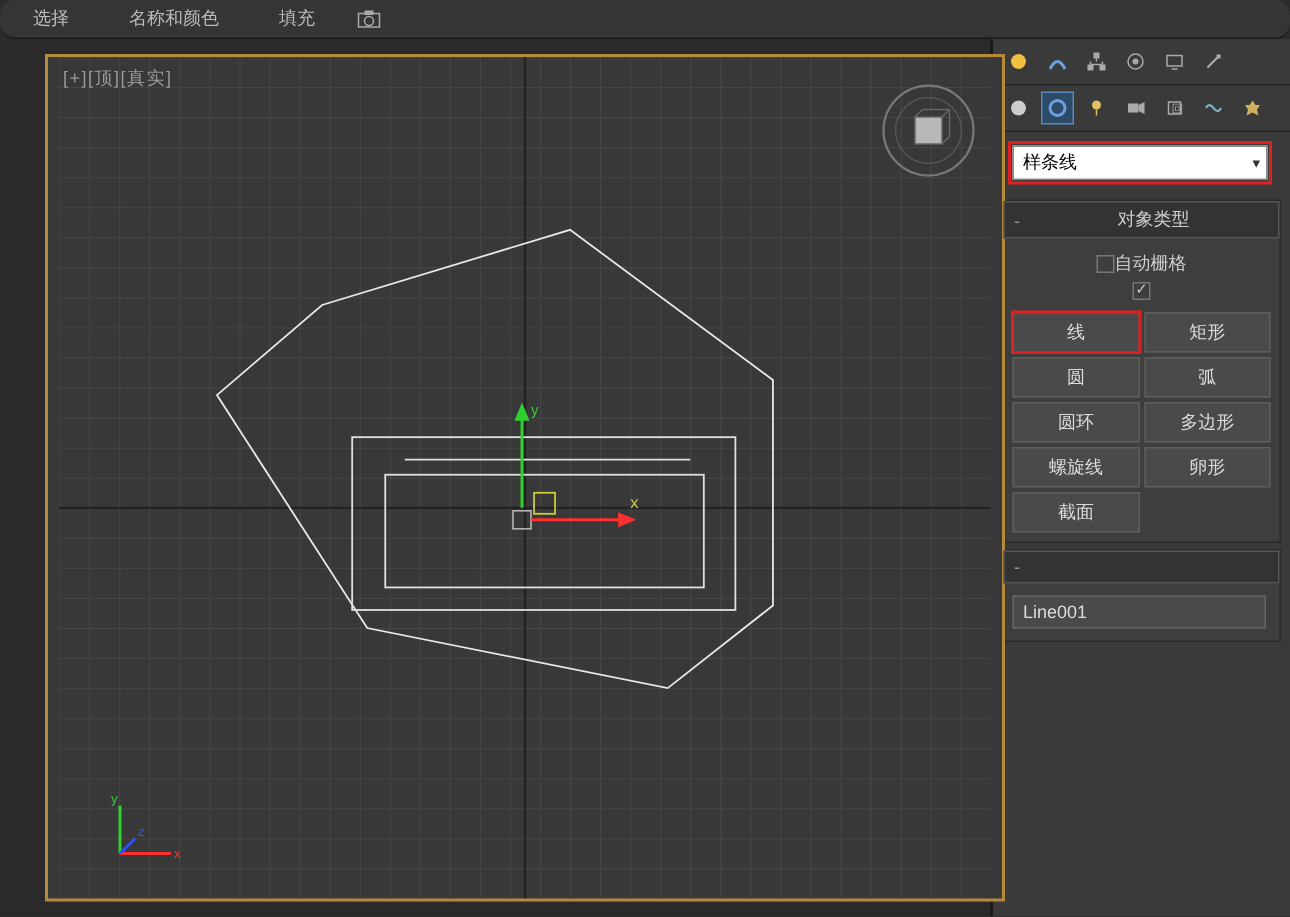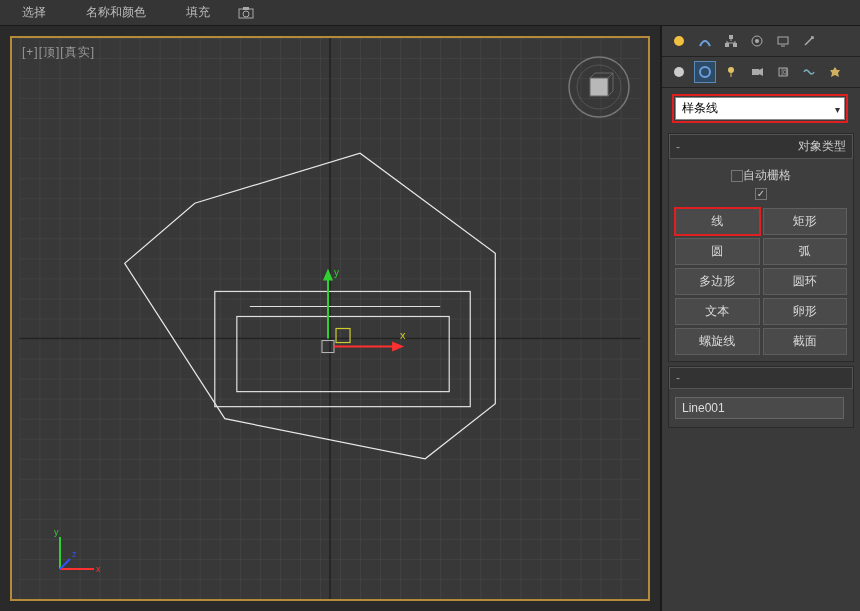--- a/index.html
+++ b/index.html
@@ -13,20 +13,21 @@
       position: relative;
     }
     .menubar {
       height: 26px;
       background: #353535;
       display: flex;
       align-items: center;
       padding: 0 8px;
       gap: 12px;
       border-bottom: 1px solid #1a1a1a;
+      border-radius: 10px;
     }
     .menubar-item { color: #bbb; padding: 4px 14px; cursor: pointer; }
     .tool-icon {
       width: 20px; height: 20px;
       display: inline-flex; align-items: center; justify-content: center;
       color: #aaa;
     }
 
     .main-area { display: flex; height: calc(611px - 26px); }
 
@@ -35,20 +36,21 @@
       background: #2a2a2a;
       position: relative;
       padding: 10px;
     }
     .viewport {
       width: 100%; height: 100%;
       border: 2px solid #b58a3a;
       position: relative;
       background: #383838;
       overflow: hidden;
+      margin-left: 20px;
     }
     .viewport-label {
       position: absolute; top: 6px; left: 10px;
       color: #999; font-size: 12px; letter-spacing: 1px;
       z-index: 5;
     }
     .viewport svg.grid-svg {
       position: absolute; inset: 0; width: 100%; height: 100%;
     }
 
@@ -111,21 +113,21 @@
       display: flex; align-items: center;
       background: #333;
       border: 1px solid #555;
       padding: 3px 6px;
       font-size: 12px;
       position: relative;
     }
     .rollout-header .collapse {
       width: 12px; font-size: 12px; color: #999; margin-right: 4px;
     }
-    .rollout-header .title { flex: 1; text-align: right; }
+    .rollout-header .title { flex: 1; text-align: center; }
     .rollout-body { padding: 6px; }
 
     .checkbox-row {
       display: flex; align-items: center; justify-content: center;
       gap: 0; padding: 2px 0;
     }
     .cb {
       width: 12px; height: 12px; border: 1px solid #777;
       display:inline-flex; align-items:center; justify-content:center;
       font-size: 10px; line-height: 1;
@@ -368,25 +370,24 @@
           <span>自动栅格</span>
         </div>
         <div class="checkbox-row">
           <span class="cb checked"></span>
         </div>
         <div class="shape-grid">
           <div class="shape-btn highlight">线</div>
           <div class="shape-btn">矩形</div>
           <div class="shape-btn">圆</div>
           <div class="shape-btn">弧</div>
+          <div class="shape-btn">圆环</div>
           <div class="shape-btn">多边形</div>
-          <div class="shape-btn">圆环</div>
-          <div class="shape-btn">文本</div>
+          <div class="shape-btn">螺旋线</div>
           <div class="shape-btn">卵形</div>
-          <div class="shape-btn">螺旋线</div>
           <div class="shape-btn">截面</div>
         </div>
       </div>
     </div>
 
     <div class="rollout">
       <div class="rollout-header">
         <span class="collapse">-</span>
       </div>
       <div class="rollout-body">

